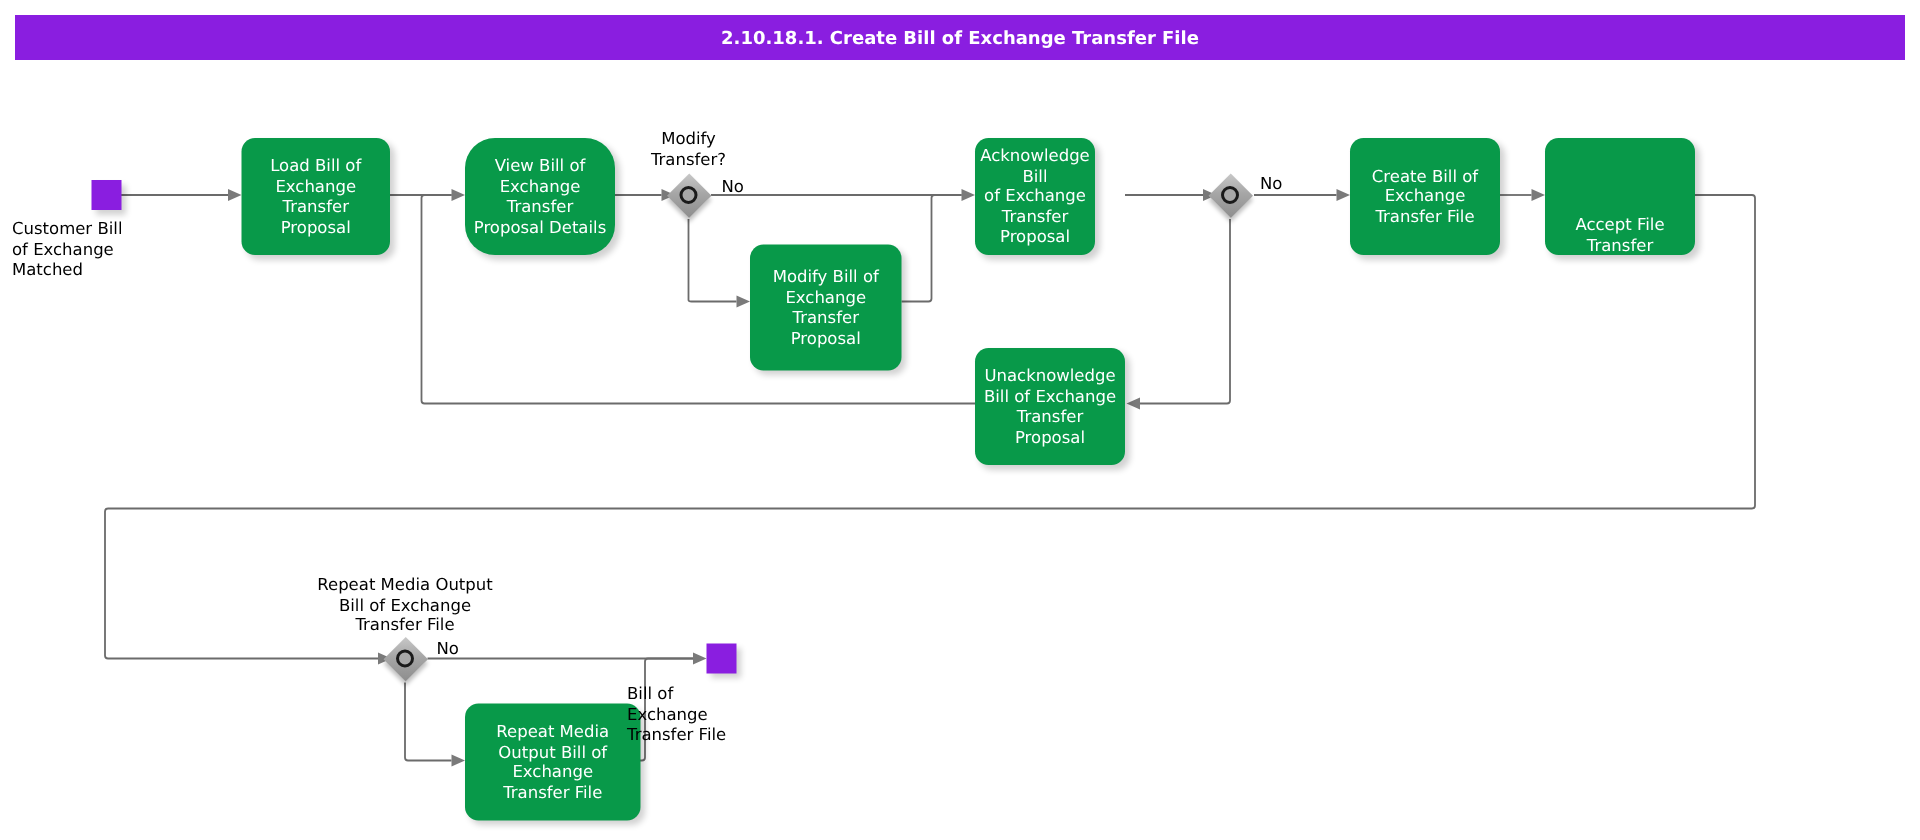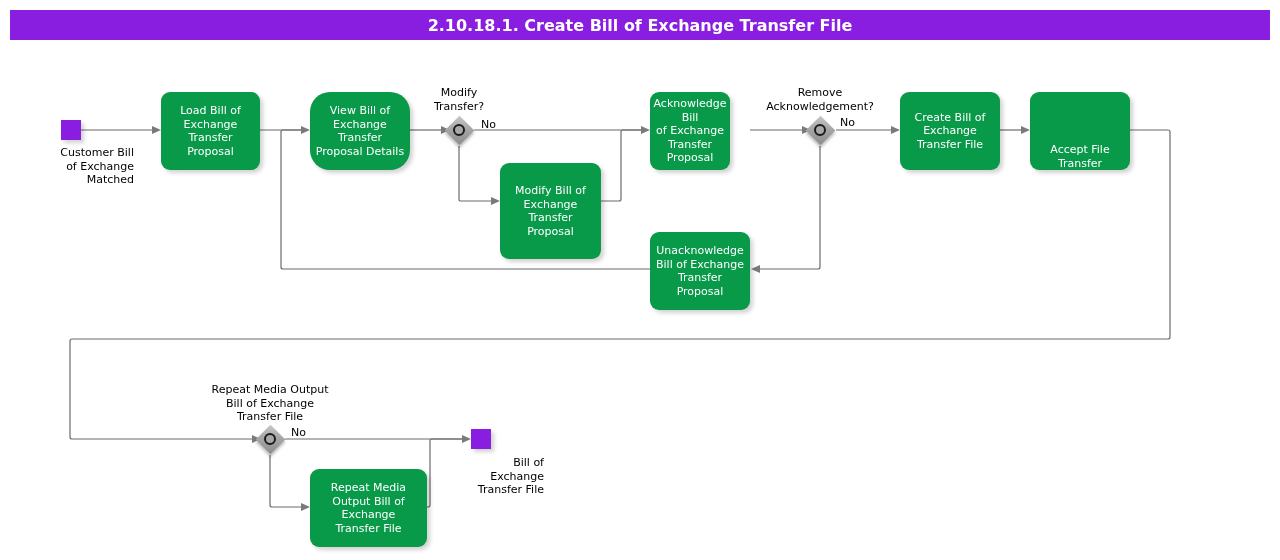--- a/index.html
+++ b/index.html
@@ -23,21 +23,21 @@
     top: 10px;
     width: 1260px;
     height: 30px;
     background: #8A1EE0;
     display: flex;
     align-items: center;
     justify-content: center;
   }
   .titlebar-text {
     color: #ffffff;
-    font-size: 16px;
+    font-size: 12px;
     font-weight: bold;
     font-family: "DejaVu Sans", sans-serif;
     letter-spacing: 0px;
   }
 
   
   .node {
     position: absolute;
     background: #089949;
     border-radius: 9px;
@@ -63,21 +63,21 @@
     width: 20px;
     height: 20px;
     background: #8A1EE0;
     box-shadow: 3px 3px 4px rgba(0,0,0,0.18);
   }
   .marker-caption {
     position: absolute;
     font-size: 11px;
     line-height: 13.5px;
     color: #000000;
-    text-align: right;
+    text-align: left;
     white-space: pre-line;
     font-family: "DejaVu Sans", sans-serif;
   }
 
   
   .diamond-wrap {
     position: absolute;
     width: 30px;
     height: 30px;
   }
@@ -221,21 +221,21 @@
 Proposal</span>
   </div>
 
   <div class="node" style="left:310px; top:92px; width:100px; height:78px;border-radius:20px;">
     <span class="node-label">View Bill of
 Exchange
 Transfer
 Proposal Details</span>
   </div>
 
-  <div class="node" style="left:500px; top:163px; width:101px; height:96px;">
+  <div class="node" style="left:500px; top:163px; width:101px; height:84px;">
     <span class="node-label">Modify Bill of
 Exchange
 Transfer
 Proposal</span>
   </div>
 
   <div class="node" style="left:650px; top:92px; width:80px; height:78px;">
     <span class="node-label">Acknowledge Bill
 of Exchange
 Transfer
@@ -272,22 +272,20 @@
     <div class="diamond-circle"></div>
   </div>
   <div class="diamond-caption" style="left:399px; top:86px; width:120px;">Modify
 Transfer?</div>
   <div class="edge-label" style="left:481px; top:118px;">No</div>
 
   <div class="diamond-wrap" style="left:805px; top:115px;">
     <div class="diamond"></div>
     <div class="diamond-circle"></div>
   </div>
-  <div class="diamond-caption" style="left:745px; top:86px; width:150px;">Remove
-Acknowledgement?</div>
   <div class="edge-label" style="left:840px; top:116px;">No</div>
 
   <div class="diamond-wrap" style="left:255px; top:424px;">
     <div class="diamond"></div>
     <div class="diamond-circle"></div>
   </div>
   <div class="diamond-caption" style="left:180px; top:383px; width:180px;">Repeat Media Output
 Bill of Exchange
 Transfer File</div>
   <div class="edge-label" style="left:291px; top:426px;">No</div>

